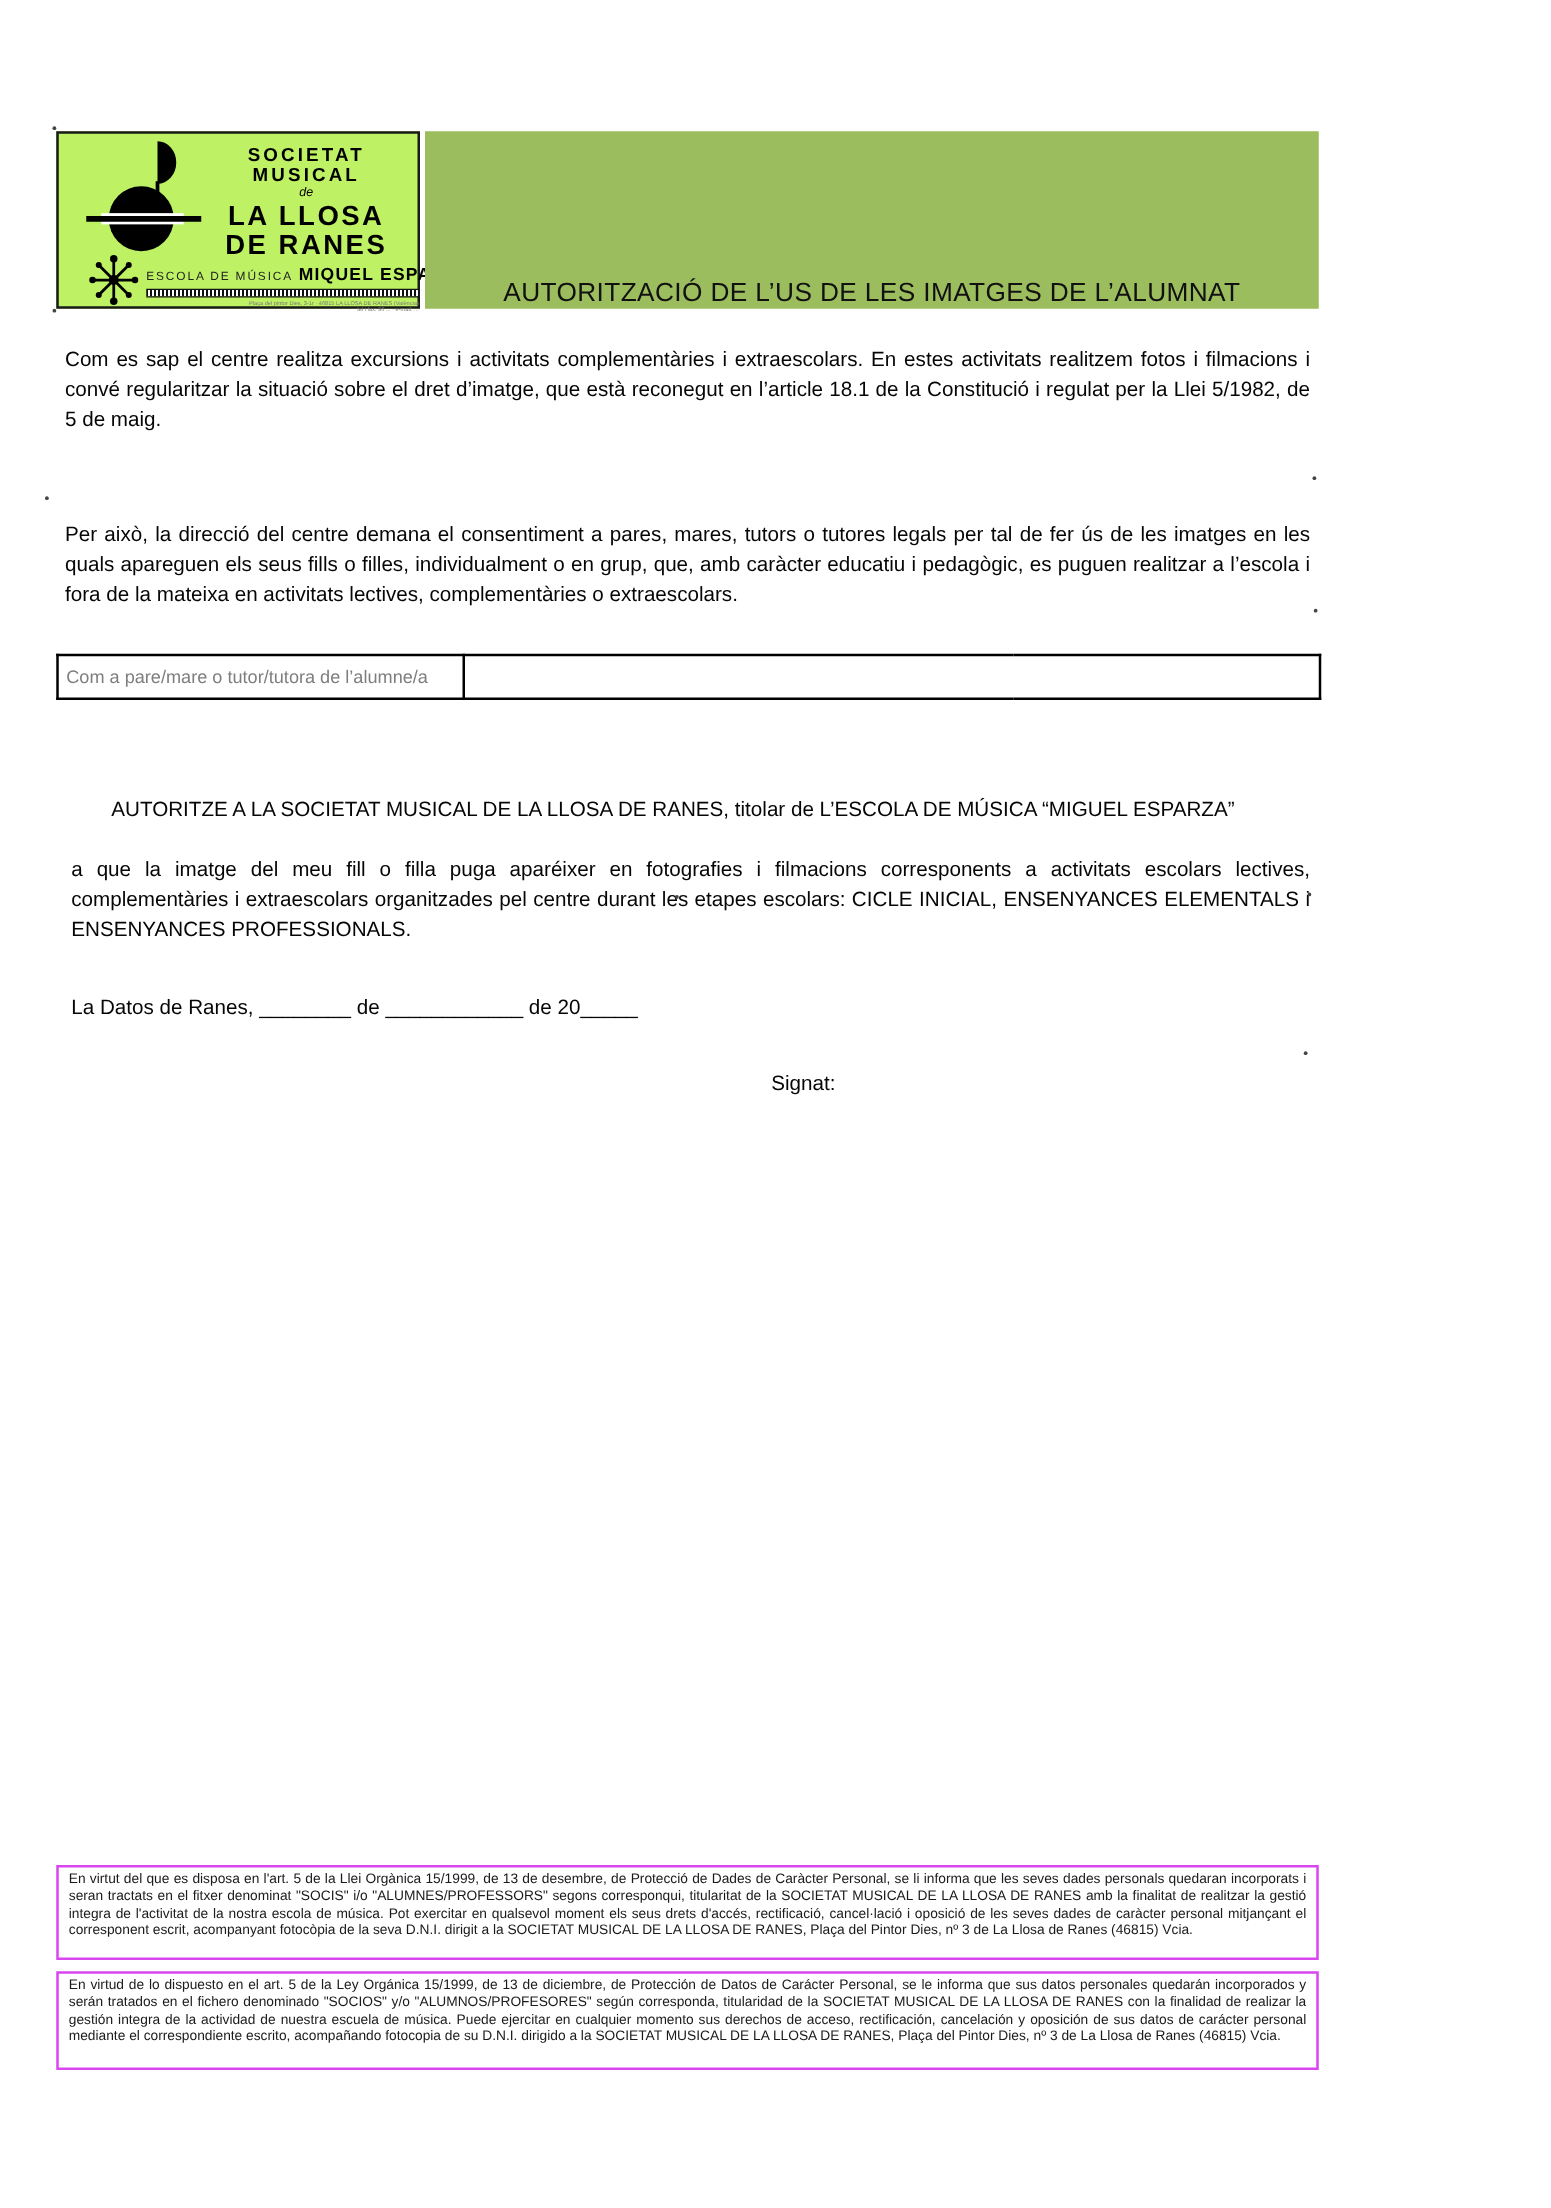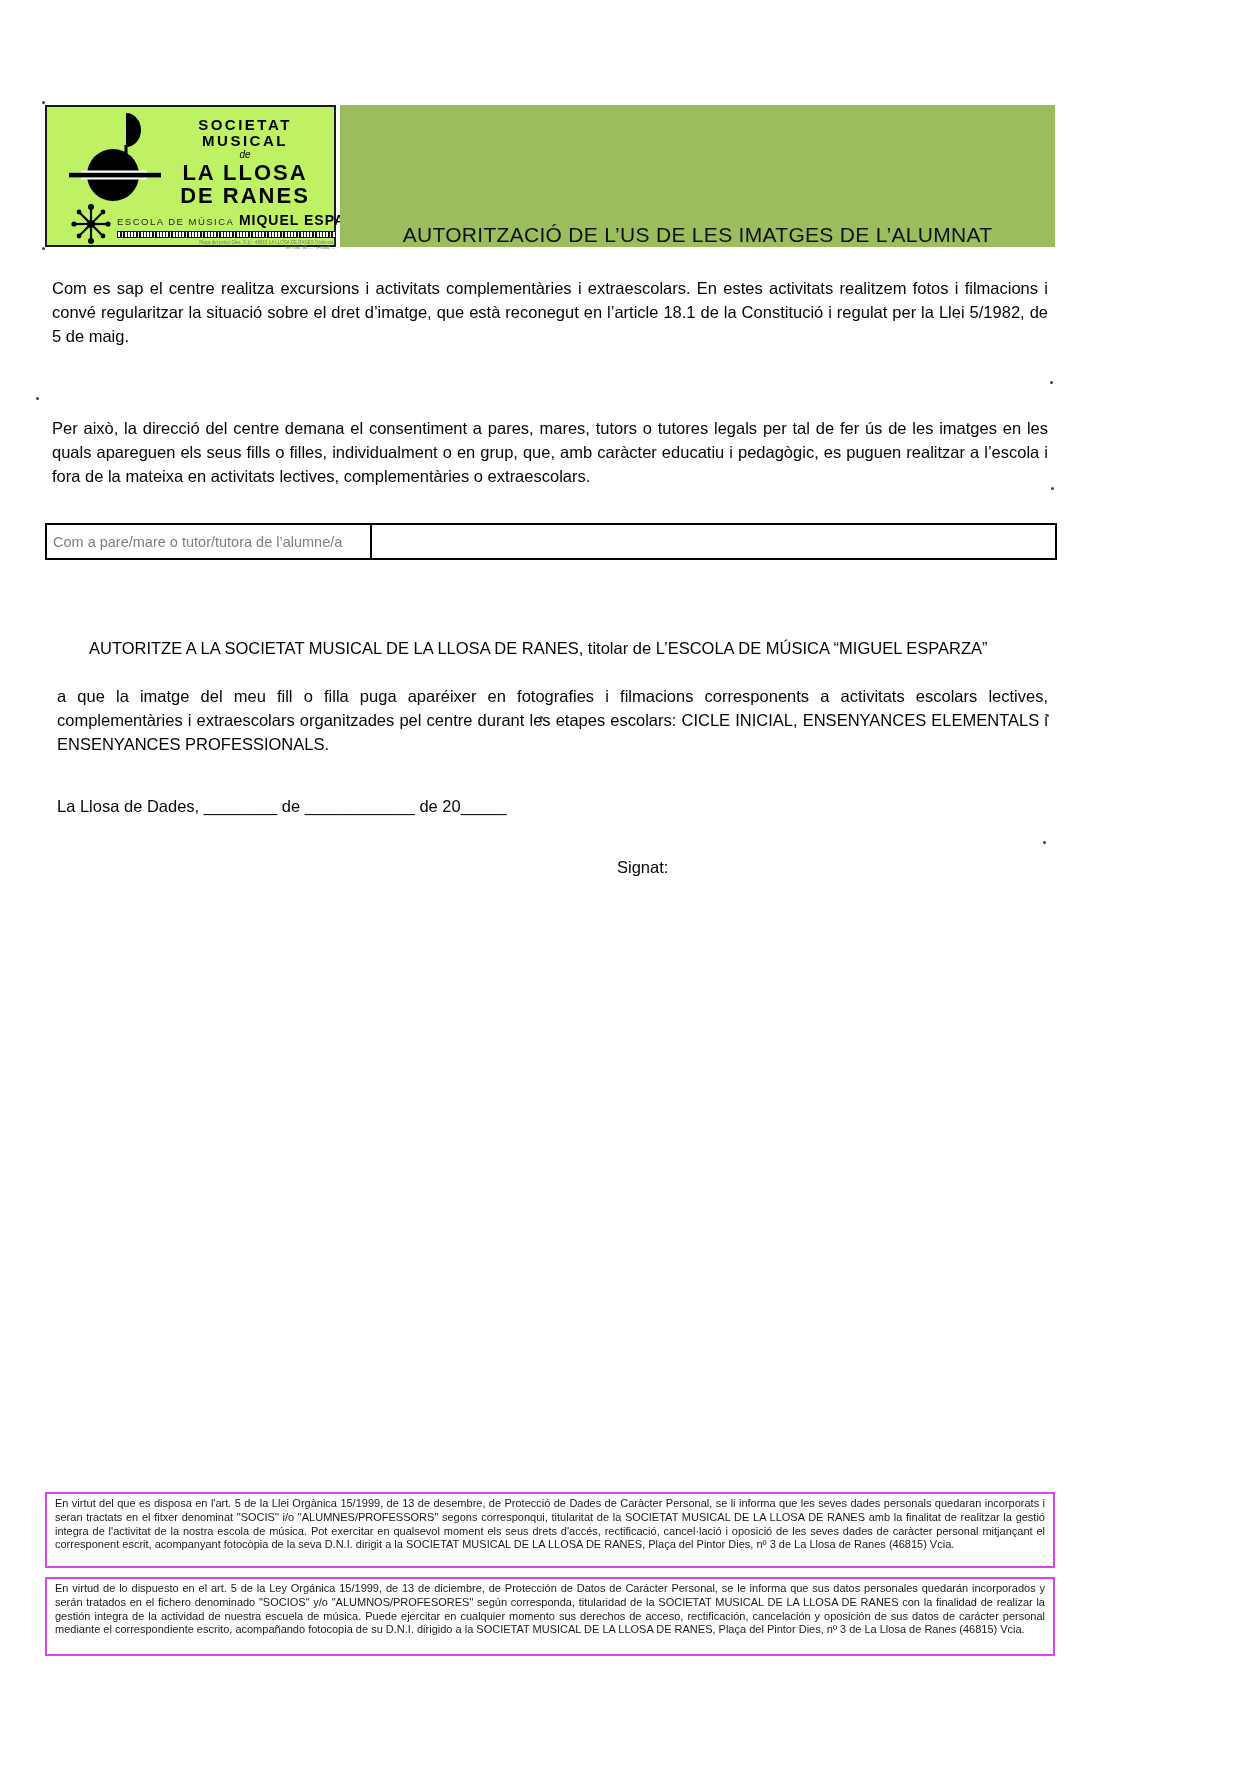--- a/index.html
+++ b/index.html
@@ -124,21 +124,21 @@
     <tr>
       <td>Com a pare/mare o tutor/tutora de l’alumne/a</td>
       <td colspan="3"></td>
     </tr>
   </tbody>
     </table>
 
   <div class="para auth auth-intro">AUTORITZE A  LA SOCIETAT MUSICAL DE LA LLOSA DE RANES, titolar de L’ESCOLA DE MÚSICA “MIGUEL ESPARZA”</div>
   <div class="para auth auth-body">a que la imatge del meu fill o filla puga aparéixer en fotografies i filmacions corresponents a activitats escolars lectives, complementàries i extraescolars organitzades pel centre durant les etapes escolars: CICLE INICIAL, ENSENYANCES ELEMENTALS i ENSENYANCES PROFESSIONALS.</div>
 
-  <div class="date-line">La Llosa de Dades, ________ de ____________ de 20_____</div>
+  <div class="date-line">La Datos de Ranes, ________ de ____________ de 20_____</div>
   <div class="signat">Signat:</div>
 
   <div class="legal legal-ca">En virtut del que es disposa en l'art. 5 de la Llei Orgànica 15/1999, de 13 de desembre, de Protecció de Dades de Caràcter Personal, se li informa que les seves dades personals quedaran incorporats i seran tractats en el fitxer denominat "SOCIS" i/o "ALUMNES/PROFESSORS" segons corresponqui, titularitat de la SOCIETAT MUSICAL DE LA LLOSA DE RANES amb la finalitat de realitzar la gestió integra de l'activitat de la nostra escola de música. Pot exercitar en qualsevol moment els seus drets d'accés, rectificació, cancel·lació i oposició de les seves dades de caràcter personal mitjançant el corresponent escrit, acompanyant fotocòpia de la seva D.N.I. dirigit a la SOCIETAT MUSICAL DE LA LLOSA DE RANES, Plaça del Pintor Dies, nº 3 de La Llosa de Ranes (46815) Vcia.</div>
   <div class="legal legal-es">En virtud de lo dispuesto en el art. 5 de la Ley Orgánica 15/1999, de 13 de diciembre, de Protección de Datos de Carácter Personal, se le informa  que sus datos personales quedarán incorporados y serán tratados en el fichero denominado "SOCIOS" y/o "ALUMNOS/PROFESORES" según corresponda, titularidad de la SOCIETAT MUSICAL DE LA LLOSA DE RANES con la finalidad  de realizar la gestión integra de la actividad de nuestra escuela de música. Puede  ejercitar en cualquier momento sus derechos de acceso, rectificación, cancelación y oposición de sus datos de carácter personal mediante el correspondiente escrito, acompañando fotocopia de su D.N.I. dirigido a la SOCIETAT MUSICAL DE LA LLOSA DE RANES, Plaça del Pintor Dies, nº 3 de La Llosa de Ranes (46815) Vcia.</div>
 
   <div class="speck" style="left:42px;top:101px"></div>
   <div class="speck" style="left:42px;top:247px"></div>
   <div class="speck" style="left:1050px;top:381px"></div>
   <div class="speck" style="left:36px;top:397px"></div>
   <div class="speck" style="left:1051px;top:487px"></div>

